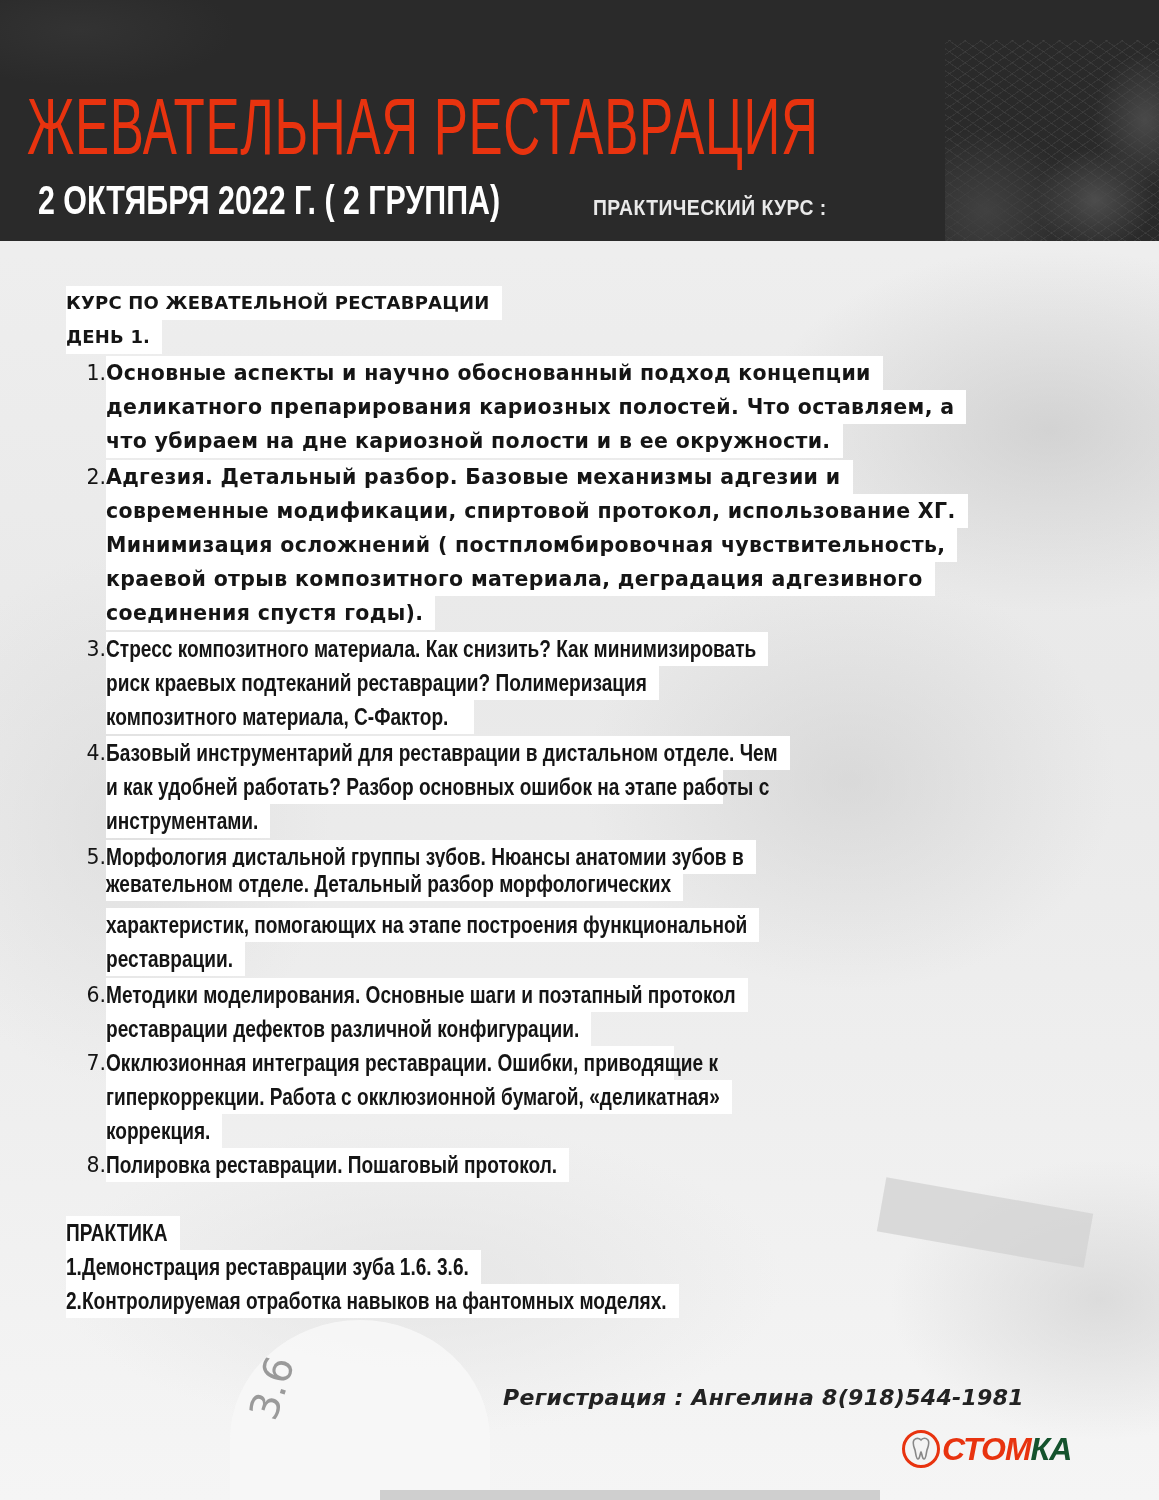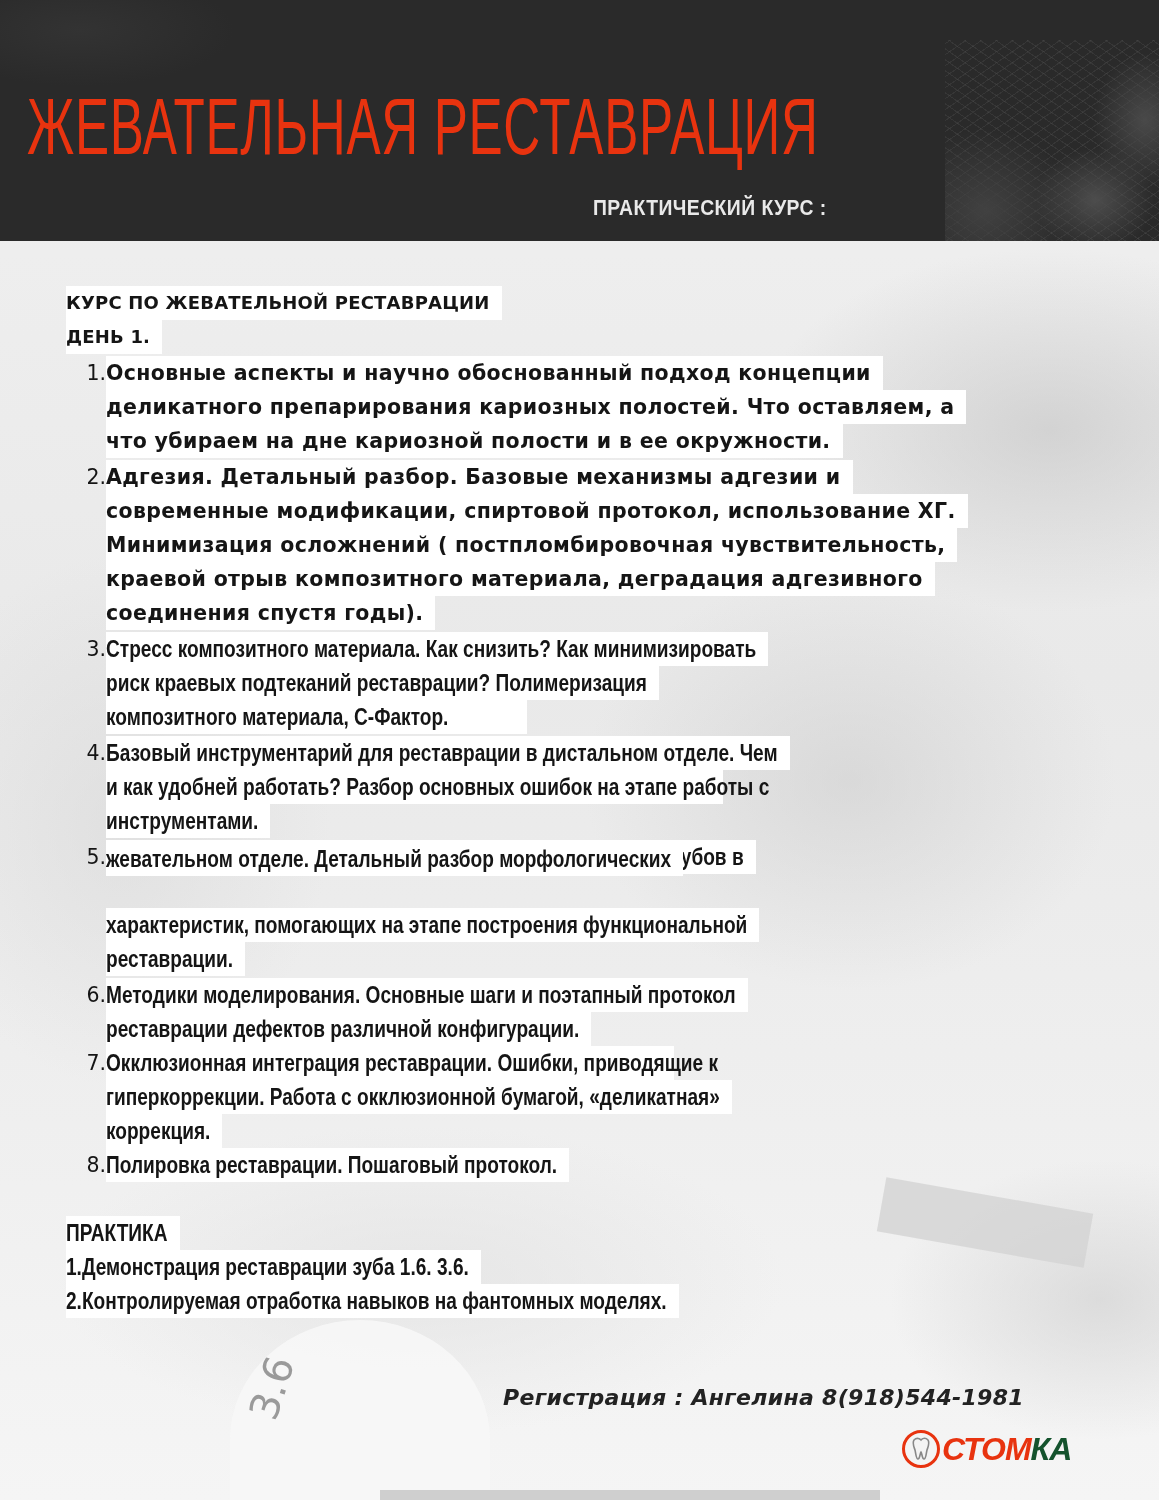--- a/index.html
+++ b/index.html
@@ -146,20 +146,23 @@
 <div class="bg"></div>
 <div class="bg-instrument"></div>
 <div class="bg-tray"></div>
 <div class="bg-tray-label">3.6</div>
 <div class="bg-bottom-bar"></div>
 
 <div class="header">
   <div class="header-deco-left"></div>
   <div class="header-deco"></div>
   <div class="title">ЖЕВАТЕЛЬНАЯ РЕСТАВРАЦИЯ</div>
+  <div class="subtitle-row">
+    <span class="date">2 ОКТЯБРЯ 2022 Г. ( 2 ГРУППА)</span>
+  </div>
   <div class="course-type">ПРАКТИЧЕСКИЙ КУРС :</div>
 </div>
 
 <div class="content">
 
   <div class="line sec-title" style="left:66px; top:286px;">
     <span class="hl">КУРС ПО ЖЕВАТЕЛЬНОЙ РЕСТАВРАЦИИ</span>
   </div>
   <div class="line sec-title" style="left:66px; top:320px;">
     <span class="hl">ДЕНЬ 1.</span>
@@ -194,39 +197,39 @@
   </div>
 
   <div class="item-num" style="left:66px; top:632px;">3.</div>
   <div class="line" style="left:106px; top:632px;">
     <span class="hl" style="width: 662.318px; overflow: visible;"><span class="narrow" style="transform:scaleX(0.83);">Стресс композитного материала. Как снизить? Как минимизировать</span></span>
   </div>
   <div class="line" style="left:106px; top:666px;">
     <span class="hl" style="width: 552.953px; overflow: visible;"><span class="narrow" style="transform:scaleX(0.83);">риск краевых подтеканий реставрации? Полимеризация</span></span>
   </div>
   <div class="line" style="left:106px; top:700px;">
-    <span class="hl" style="width: 421px; overflow: visible;"><span class="narrow" style="transform:scaleX(0.83);">композитного материала, С-Фактор.</span></span>
+    <span class="hl" style="width: 368px; overflow: visible;"><span class="narrow" style="transform:scaleX(0.83);">композитного материала, С-Фактор.</span></span>
   </div>
 
   <div class="item-num" style="left:66px; top:736px;">4.</div>
   <div class="line" style="left:106px; top:736px;">
     <span class="hl" style="width: 683.548px; overflow: visible;"><span class="narrow" style="transform:scaleX(0.83);">Базовый инструментарий для реставрации в дистальном отделе. Чем</span></span>
   </div>
   <div class="line" style="left:106px; top:770px;">
     <span class="hl" style="width: 617px; overflow: visible;"><span class="narrow" style="transform:scaleX(0.83);">и как удобней работать? Разбор основных ошибок на этапе работы с</span></span>
   </div>
   <div class="line" style="left:106px; top:804px;">
     <span class="hl" style="width: 164.409px; overflow: visible;"><span class="narrow" style="transform:scaleX(0.83);">инструментами.</span></span>
   </div>
 
   <div class="item-num" style="left:66px; top:840px;">5.</div>
   <div class="line" style="left:106px; top:840px;">
     <span class="hl" style="width: 649.622px; overflow: visible;"><span class="narrow" style="transform:scaleX(0.83);">Морфология дистальной группы зубов. Нюансы анатомии зубов в</span></span>
   </div>
-  <div class="line" style="left:106px; top:842px;">
+  <div class="line" style="left:106px; top:867px;">
     <span class="hl" style="width: 577.178px; overflow: visible;"><span class="narrow" style="transform:scaleX(0.83);">жевательном отделе. Детальный разбор морфологических</span></span>
   </div>
   <div class="line" style="left:106px; top:908px;">
     <span class="hl" style="width: 653.344px; overflow: visible;"><span class="narrow" style="transform:scaleX(0.83);">характеристик, помогающих на этапе построения функциональной</span></span>
   </div>
   <div class="line" style="left:106px; top:942px;">
     <span class="hl" style="width: 139.146px; overflow: visible;"><span class="narrow" style="transform:scaleX(0.83);">реставрации.</span></span>
   </div>
 
   <div class="item-num" style="left:66px; top:978px;">6.</div>

